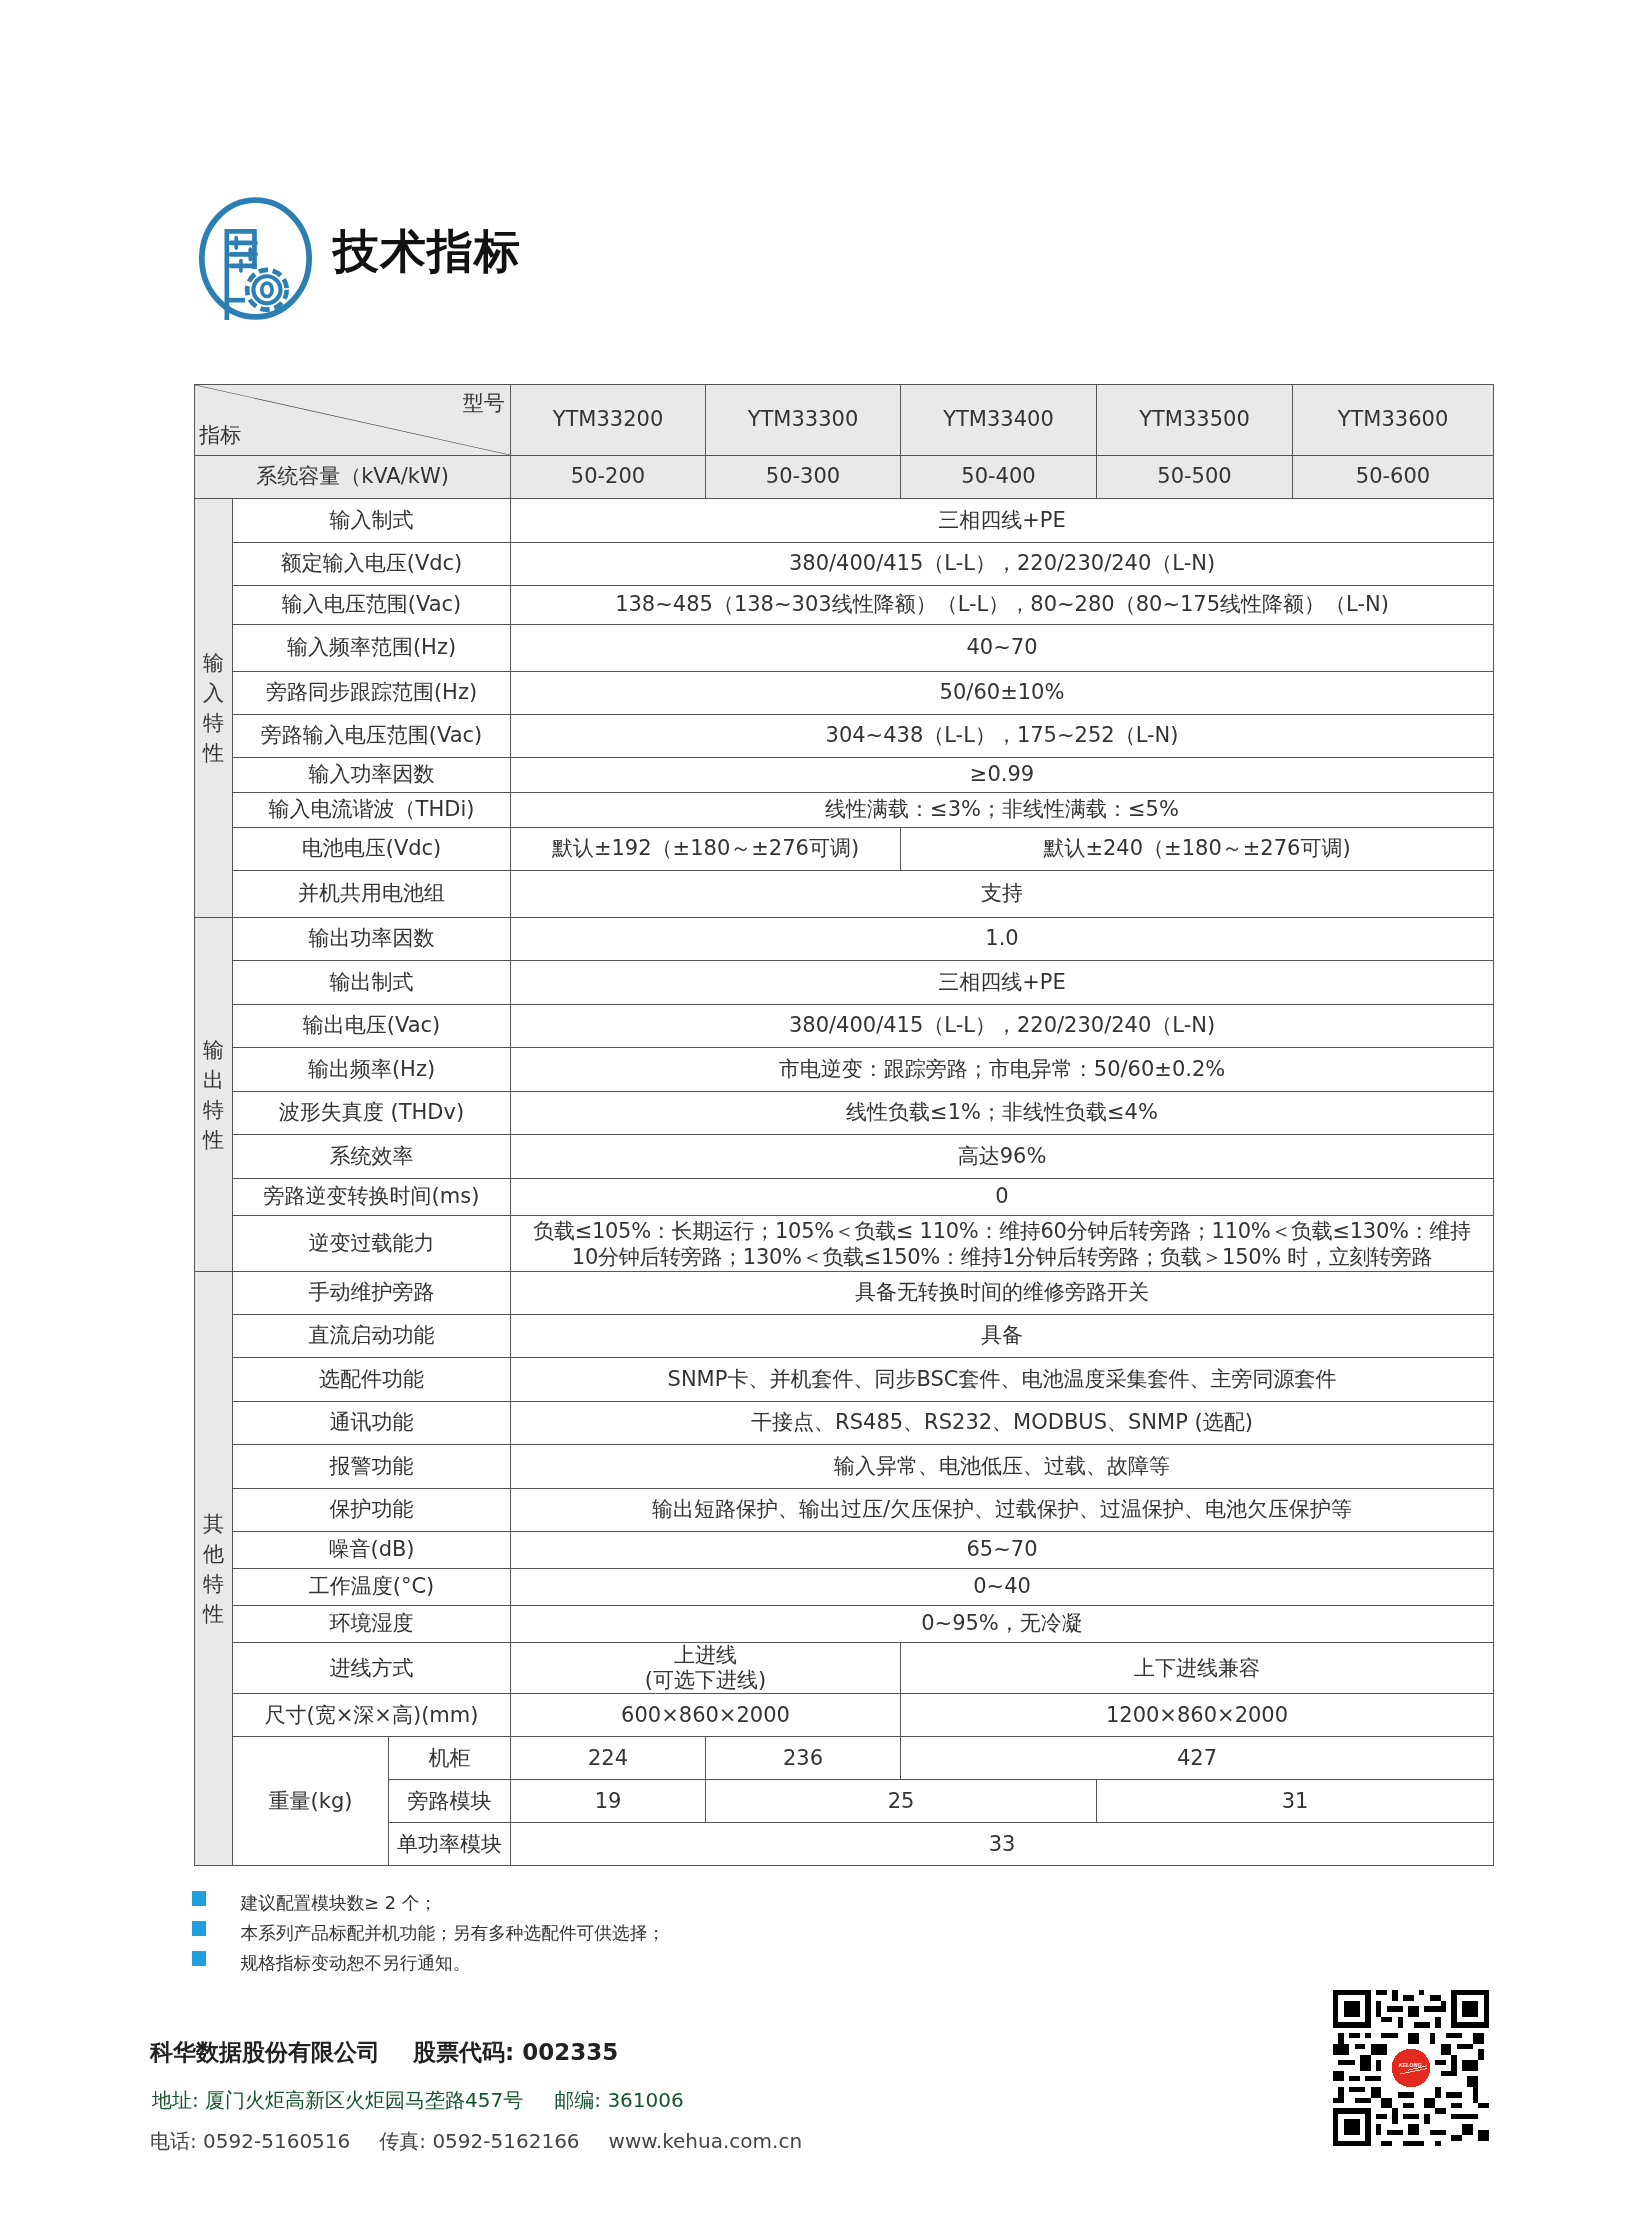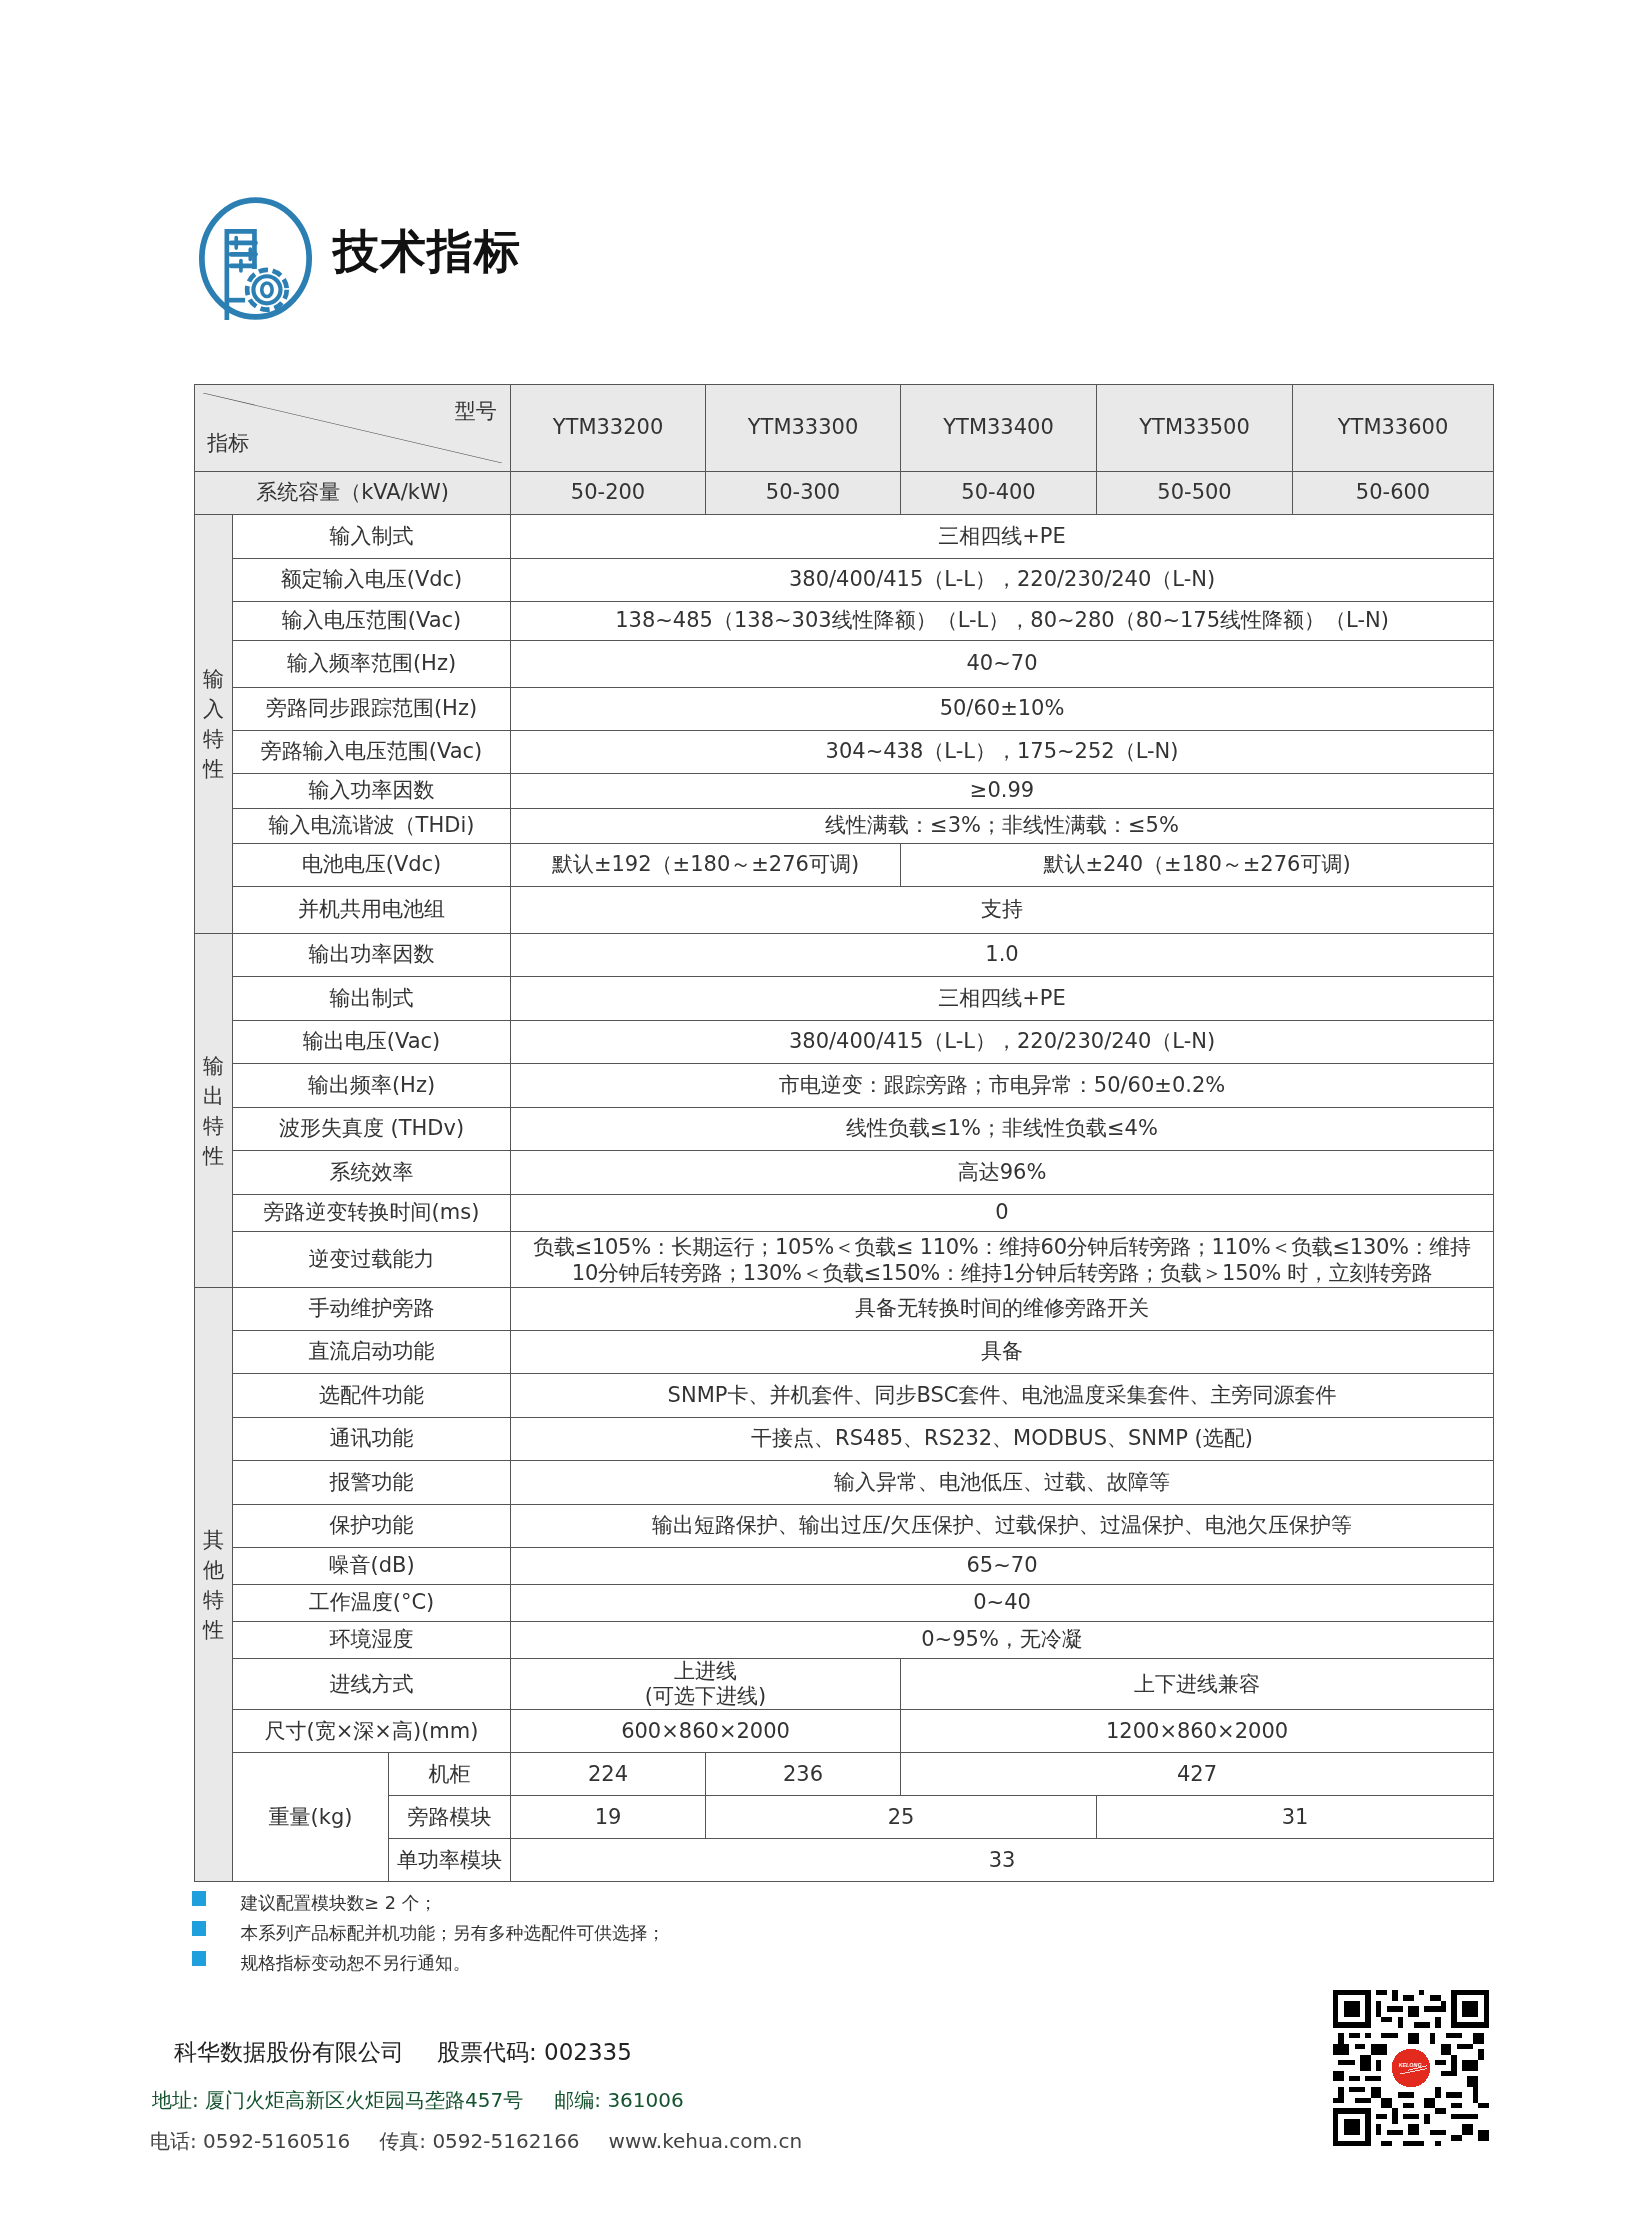--- a/index.html
+++ b/index.html
@@ -16,21 +16,21 @@
   .spec td.wrap { text-align:center; padding:0 11px; line-height:26px; font-size:21px; letter-spacing:-0.3px; }
   .diag { position:relative; height:100%; }
   .diag svg { position:absolute; left:0; top:0; width:100%; height:100%; }
   .diag .tr { position:absolute; right:5.2px; top:6.2px; font-size:21px; }
   .diag .bl { position:absolute; left:4.2px; bottom:7.3px; font-size:21px; }
 
   .notes { left:192px; top:1891px; }
   .note { display:flex; height:30px; font-size:17.7px; color:#333; }
   .bullet { width:13.5px; height:14.5px; background:#1fa0dc; margin-right:35px; }
 
-  .company { left:150px; top:2037px; font-size:23px; font-weight:normal; color:#222;margin-left:24px; }
+  .company { left:150px; top:2037px; font-size:23px; font-weight:bold; color:#222; }
   .company .code { margin-left:33px; }
   .addr { left:152px; top:2087px; font-size:20px; color:#14532d; }
   .addr .zip { margin-left:31px; }
   .contact { left:150px; top:2128px; font-size:20px; color:#444; }
   .contact span + span { margin-left:29px; }
 
   .qr { left:1333px; top:1990px; width:156px; height:156px; }
 </style>
 </head>
 <body>
@@ -62,21 +62,21 @@
       <col style="width:122px">
     <col style="width:195px">
       <col style="width:195px">
       <col style="width:196px">
       <col style="width:196px">
       <col style="width:201px">
   </colgroup>
 
   <tbody>
       <tr style="height:70px">
-    <td class="gray" colspan="3" style="padding:8px">
+    <td class="gray" colspan="3" style="padding:0">
       <div class="diag" style="height:70px">
         <svg preserveAspectRatio="none" viewBox="0 0 100 100">
               <line x1="0" y1="0" x2="100" y2="100" stroke="#444" stroke-width="0.6"></line>
             </svg>
         <span class="tr">型号</span>
         <span class="bl">指标</span>
       </div>
     </td>
     <td class="gray">YTM33200</td>
     <td class="gray">YTM33300</td>

